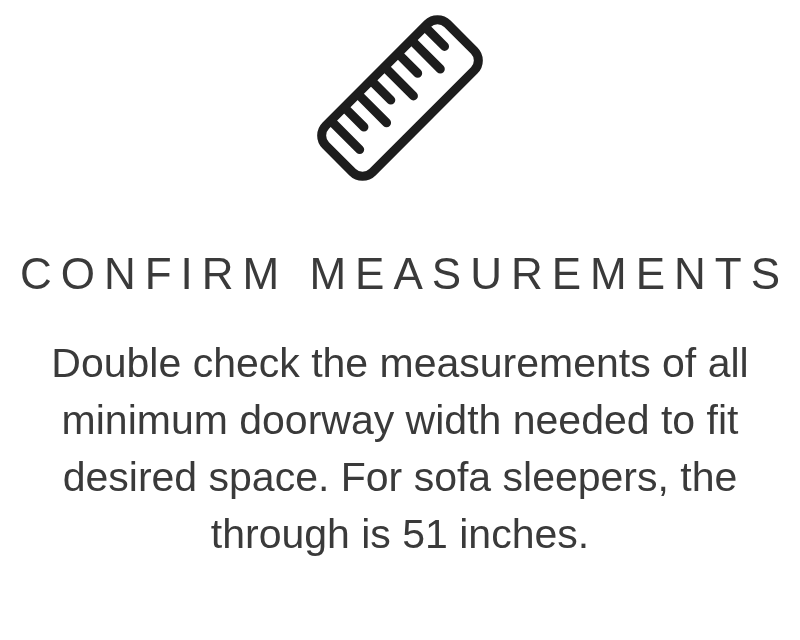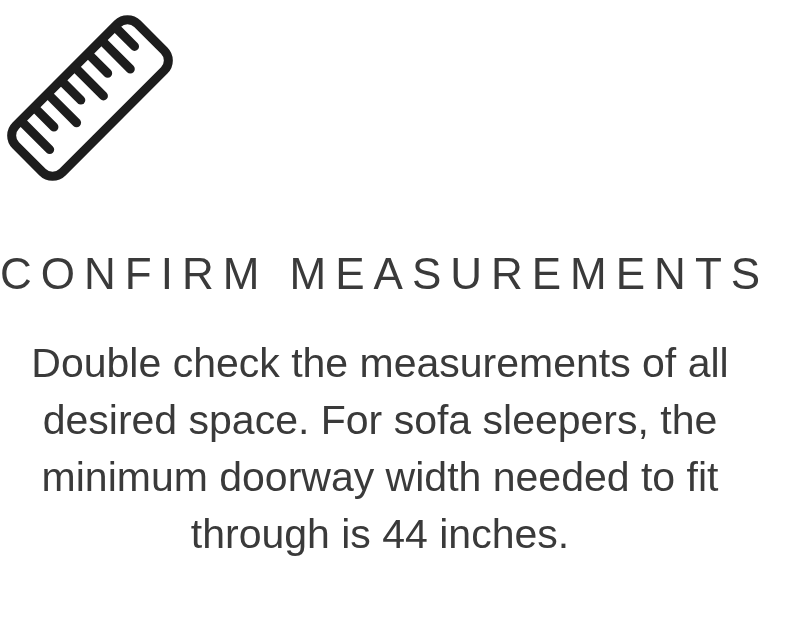--- a/index.html
+++ b/index.html
@@ -8,21 +8,21 @@
     height: 640px;
     background: #ffffff;
     overflow: hidden;
     font-family: "Liberation Sans", "DejaVu Sans", sans-serif;
   }
   .panel {
     width: 800px;
     height: 452px;
     display: flex;
     flex-direction: column;
-    align-items: flex-start;
+    align-items: center;
     background: #ffffff;
   }
   .icon-wrap {
     margin-top: 8px;
     width: 180px;
     height: 180px;
     display: flex;
     align-items: center;
     justify-content: center;
   }
@@ -70,18 +70,18 @@
         <line x1="139" y1="59" x2="139" y2="98"></line>
         <line x1="158" y1="59" x2="158" y2="85"></line>
       </g>
     </svg>
   </div>
 
   <h2 class="heading">CONFIRM MEASUREMENTS</h2>
 
   <p class="description">
     <span class="line">Double check the measurements of all</span>
+    <span class="line">minimum doorway width needed to fit</span>
     <span class="line">desired space. For sofa sleepers, the</span>
-    <span class="line">minimum doorway width needed to fit</span>
-    <span class="line">through is 44 inches.</span>
+    <span class="line">through is 51 inches.</span>
   </p>
 
 </div>
 
 </body></html>

